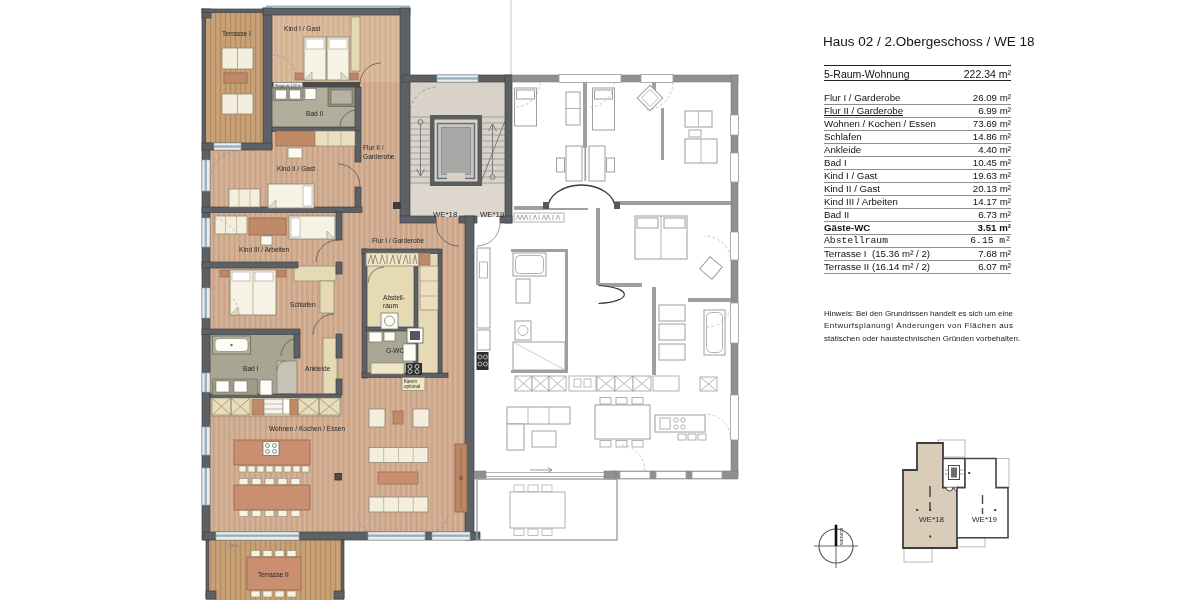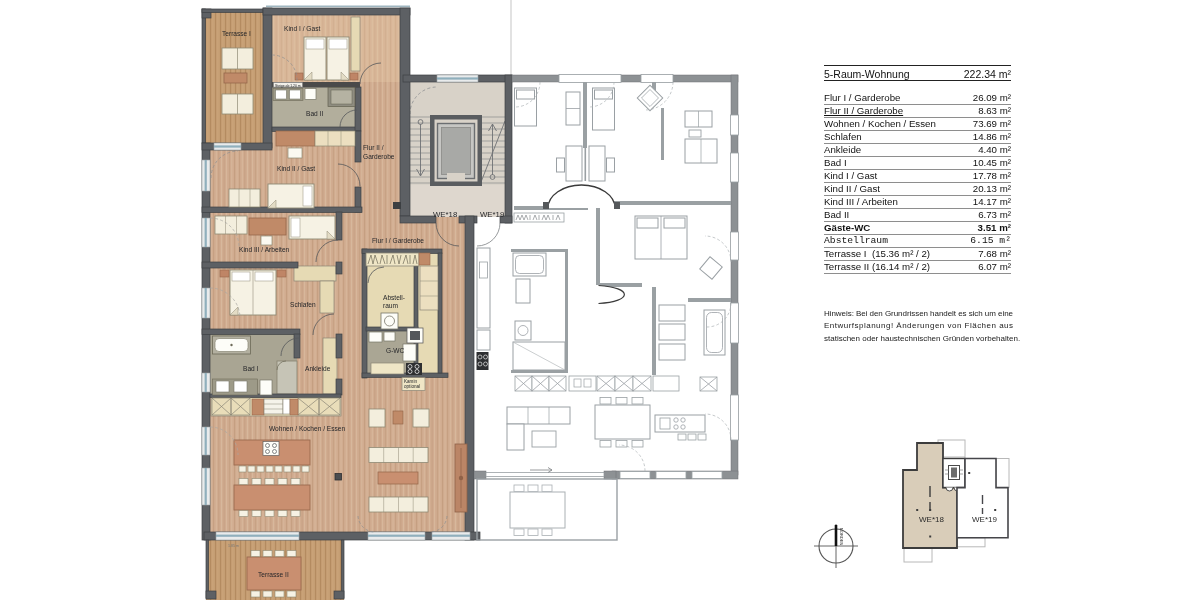--- a/index.html
+++ b/index.html
@@ -757,35 +757,36 @@
     <g id="compass">
 
       <circle cx="836" cy="546" r="17" fill="none" stroke="#555" stroke-width="1.1"></circle>
       <line x1="814" y1="546" x2="858" y2="546" stroke="#555" stroke-width="0.9"></line>
       <line x1="836" y1="524" x2="836" y2="568" stroke="#555" stroke-width="0.9"></line>
       <line x1="836" y1="525" x2="836" y2="546" stroke="#111" stroke-width="2.6"></line>
       <text x="839.5" y="528" font-family="Liberation Sans, sans-serif" font-size="4" fill="#333" transform="rotate(90 839.5 528)">NORDEN</text>
     </g>
   </svg>
 
+  <div class="abs" style="left:823px;top:33.5px;font-size:13.5px;color:#141414;">Haus 02 / 2.Obergeschoss / WE 18</div>
 
   <div class="abs" style="left:824px;top:65px;width:187px;border-top:1.2px solid #222;"></div>
   <div class="abs" style="left:824px;top:67.5px;width:187px;font-size:10.5px;font-weight:normal;color:#111;">
     <span>5-Raum-Wohnung</span><span style="float:right">222.34 m²</span>
   </div>
   <div class="abs" style="left:824px;top:80px;width:187px;border-top:1.2px solid #222;"></div>
 
   <div class="abs" style="left:824px;top:91.5px;width:187px;font-size:9.7px;color:#111;">
     <div class="rowline" style="height:12px;">Flur I / Garderobe<span style="float:right">26.09 m²</span></div>
-    <div class="rowline" style="height:12px;text-decoration:underline;">Flur II / Garderobe<span style="float:right">8.63 m²</span></div>
+    <div class="rowline" style="height:12px;text-decoration:underline;">Flur II / Garderobe<span style="float:right">6.99 m²</span></div>
     <div class="rowline" style="height:12px;">Wohnen / Kochen / Essen<span style="float:right">73.69 m²</span></div>
     <div class="rowline" style="height:12px;">Schlafen<span style="float:right">14.86 m²</span></div>
     <div class="rowline" style="height:12px;">Ankleide<span style="float:right">4.40 m²</span></div>
     <div class="rowline" style="height:12px;">Bad I<span style="float:right">10.45 m²</span></div>
-    <div class="rowline" style="height:12px;">Kind I / Gast<span style="float:right">17.78 m²</span></div>
+    <div class="rowline" style="height:12px;">Kind I / Gast<span style="float:right">19.63 m²</span></div>
     <div class="rowline" style="height:12px;">Kind II / Gast<span style="float:right">20.13 m²</span></div>
     <div class="rowline" style="height:12px;">Kind III / Arbeiten<span style="float:right">14.17 m²</span></div>
     <div class="rowline" style="height:12px;">Bad II<span style="float:right">6.73 m²</span></div>
     <div class="rowline" style="height:12px;font-weight:bold;">Gäste-WC<span style="float:right">3.51 m²</span></div>
     <div class="rowline" style="height:12px;font-family:Liberation Mono, monospace;">Abstellraum<span style="float:right">6.15 m²</span></div>
     <div class="rowline" style="height:12px;">Terrasse I&nbsp;&nbsp;(15.36 m² / 2)<span style="float:right">7.68 m²</span></div>
     <div class="rowline" style="height:12px;">Terrasse II (16.14 m² / 2)<span style="float:right">6.07 m²</span></div>
   </div>
 
   <svg class="abs" style="left:824px;top:306px;" width="200" height="46" viewBox="0 0 200 46">

